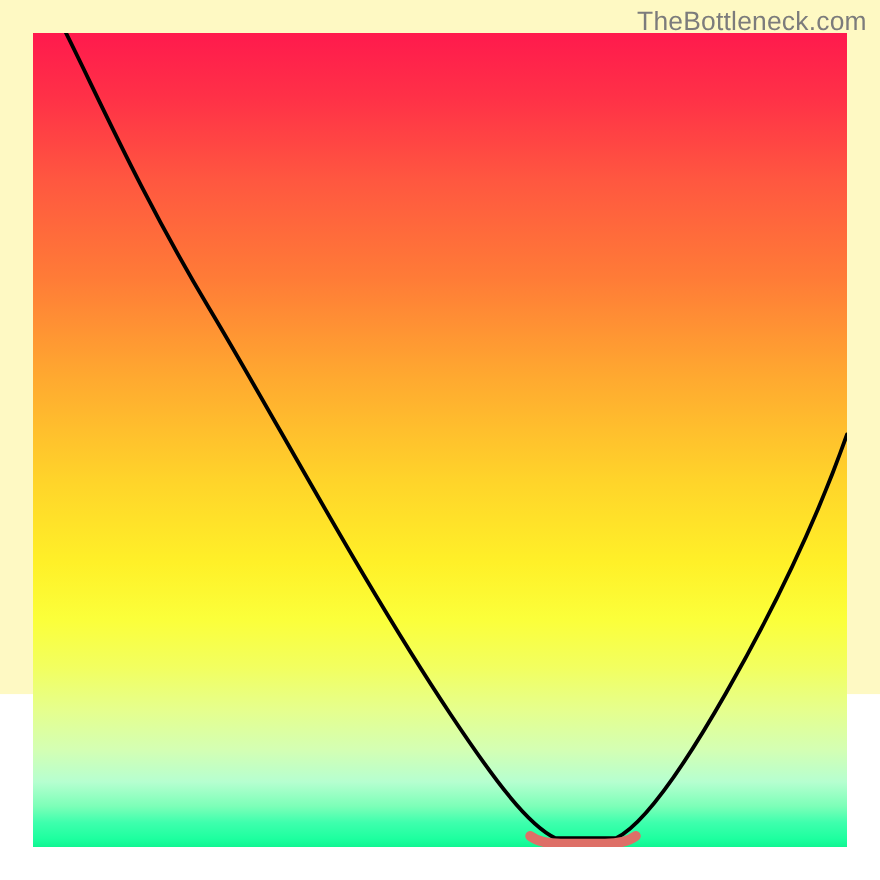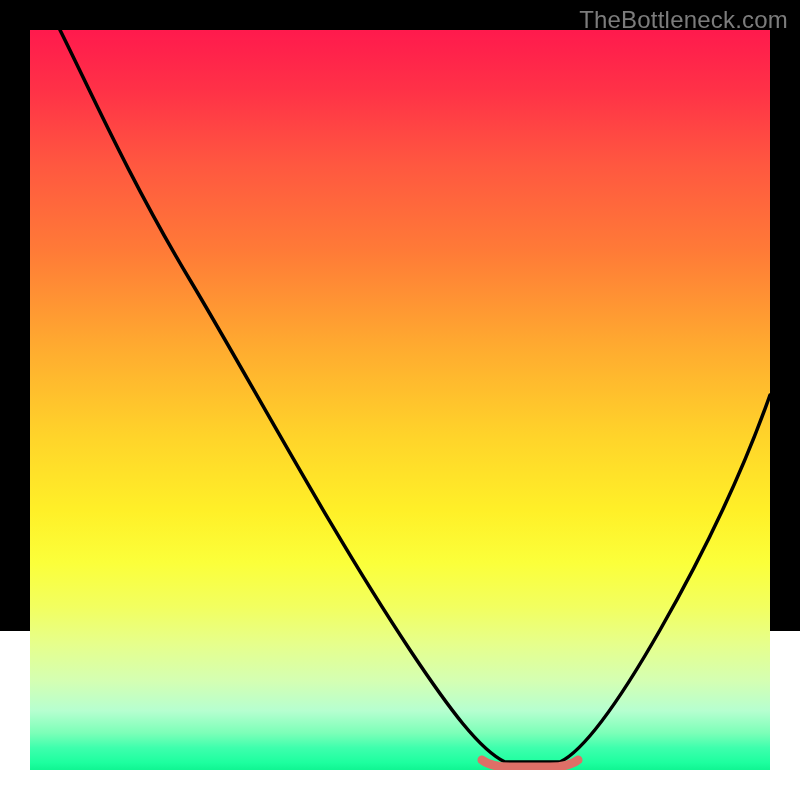--- a/index.html
+++ b/index.html
@@ -1,20 +1,20 @@
 <!DOCTYPE html>
 <html><head>
 <meta charset="utf-8">
 <style>
   * { margin: 0; padding: 0; box-sizing: border-box; }
   html, body { width: 800px; height: 800px; overflow: hidden; }
   .container {
     width: 800px;
     height: 631px;
-    background: #000000;
+    background: #fef9c3;
     position: relative;
   }
   .watermark {
     position: absolute;
     top: 6px;
     right: 12px;
     font-family: Arial, Helvetica, sans-serif;
     font-size: 24px;
     color: #7c7c7c;
     font-weight: 500;

